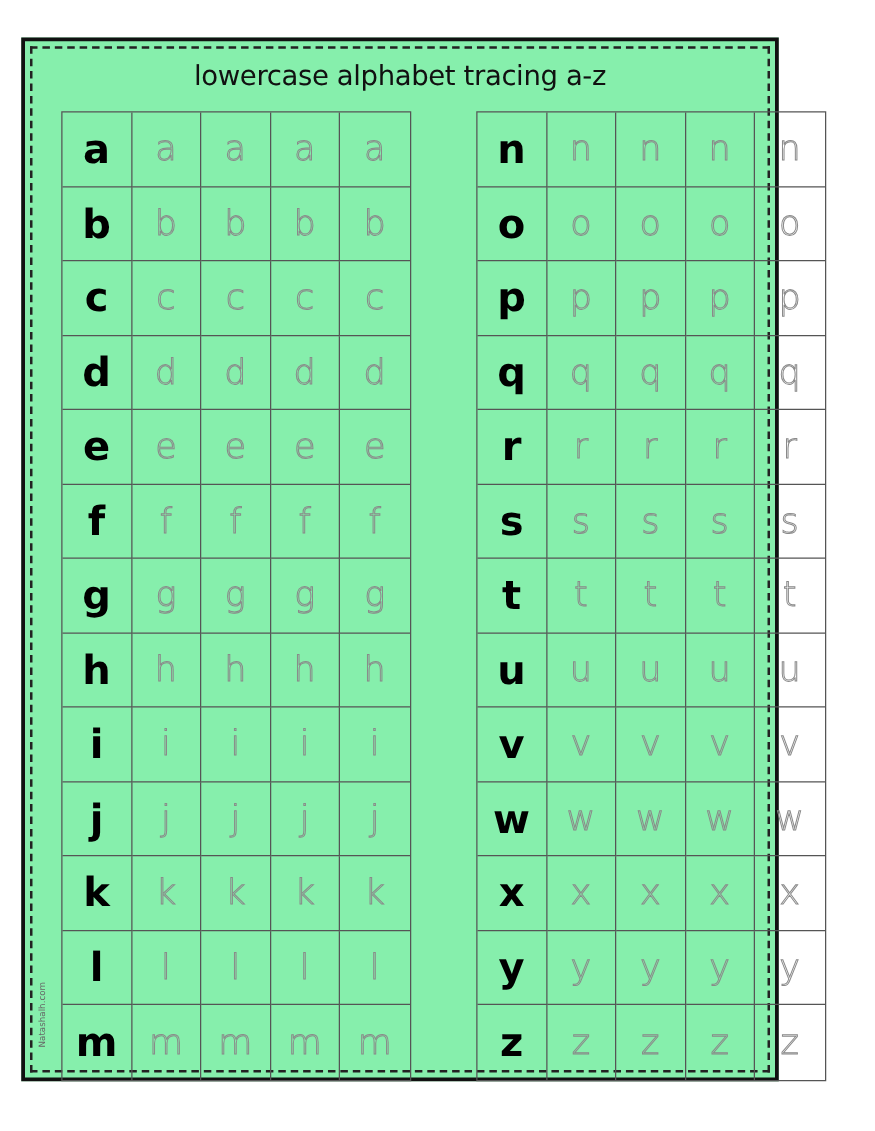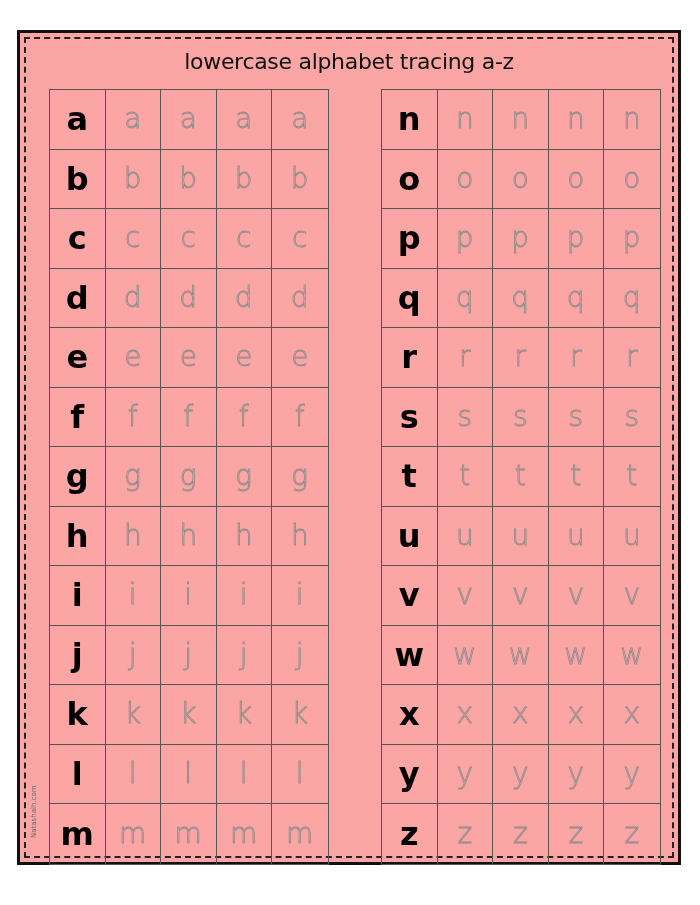--- a/index.html
+++ b/index.html
@@ -1,19 +1,19 @@
 <!DOCTYPE html>
 <html><head>
 <meta charset="utf-8">
 <style>
   html, body { margin: 0; padding: 0; background: #ffffff; }
   body { width: 700px; height: 905px; position: relative; overflow: hidden; font-family: "DejaVu Sans", sans-serif; }
   .sheet {
-    position: absolute; left: 17px; top: 30px; width: 664px; height: 835px;
-    border: 3px solid #111; box-sizing: border-box; background: #fca5a5; padding-left: 48px;
+    position: absolute; left: 17px; top: 30px; width: 606px; height: 835px;
+    border: 3px solid #111; box-sizing: border-box; background: #86efac; padding-left: 48px;
   }
   .inner {
     position: absolute; left: 4px; top: 4px; right: 4px; bottom: 4px;
     border: 2px dashed #222; box-sizing: border-box;
   }
   .title {
     position: absolute; left: 0; right: 0; top: 10px; text-align: center;
     font-family: "DejaVu Sans", sans-serif; font-size: 22px; color: #111; letter-spacing: -0.3px;
   }
   .grid {

